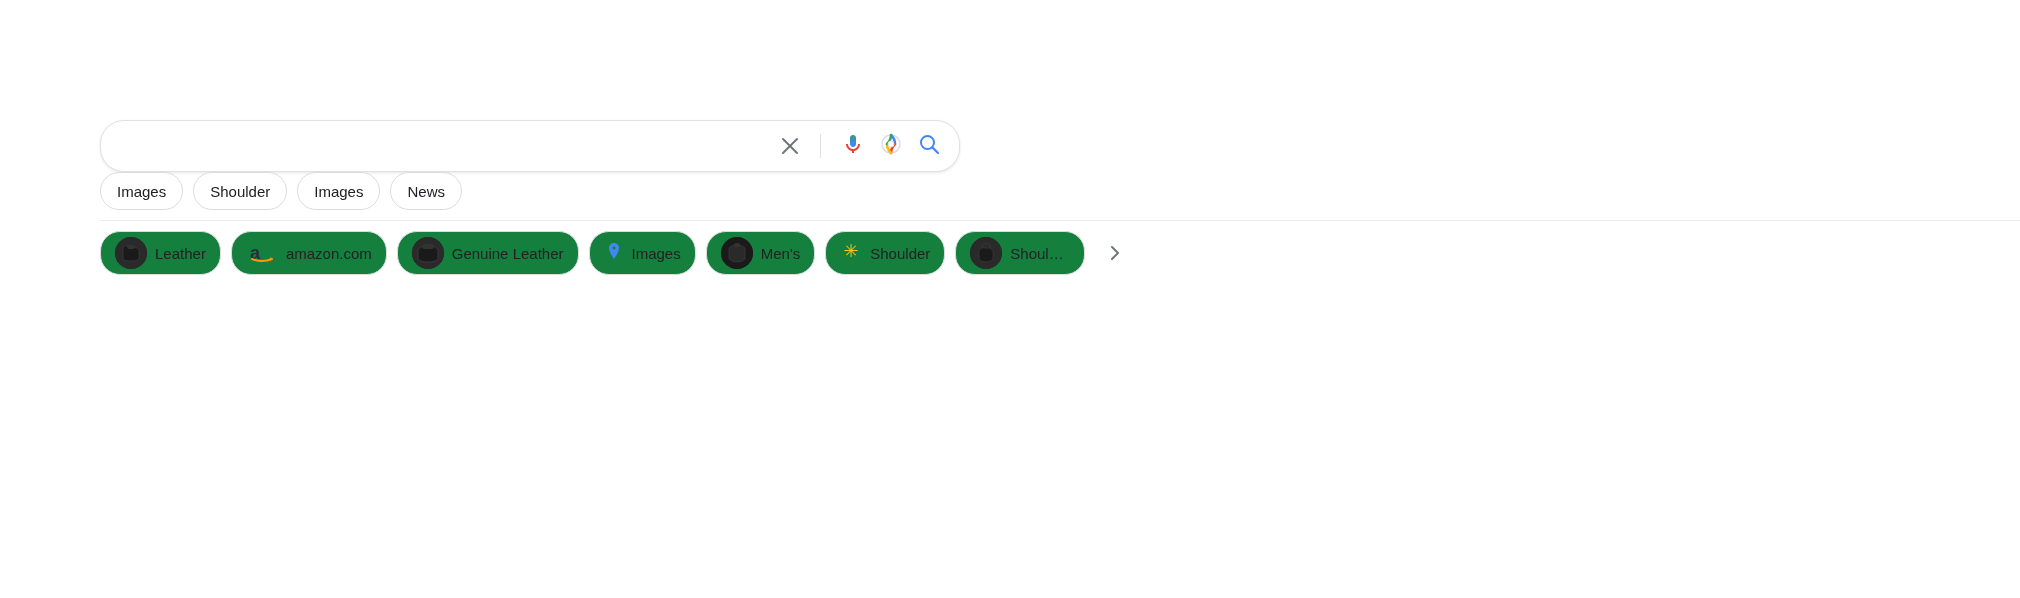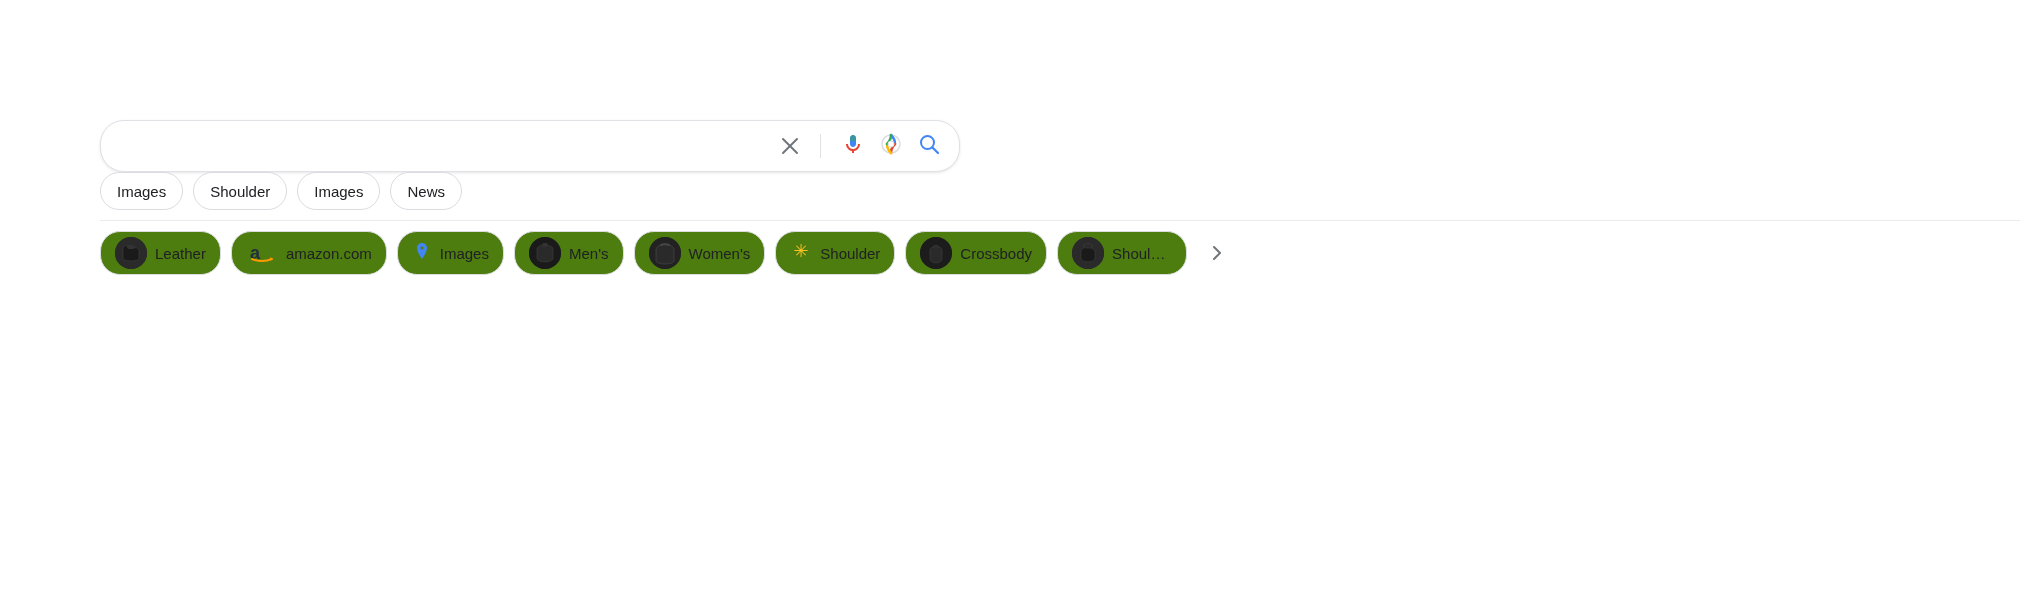--- a/index.html
+++ b/index.html
@@ -114,21 +114,21 @@
       overflow: hidden;
       max-width: 1820px;
     }
 
     .refine-chip {
       border: 1px solid #dadce0;
       border-radius: 20px;
       padding: 17px 14px;
       font-size: 15px;
       color: #202124;
-      background: #4d7c0f;
+      background: #15803d;
       cursor: pointer;
       white-space: nowrap;
       display: flex;
       align-items: center;
       gap: 8px;
       height: 44px;
     }
 
     .chip-thumb {
       width: 32px;
@@ -246,20 +246,30 @@
         <div style="display:flex;align-items:center;justify-content:center;width:32px;height:32px;">
           <svg width="24" height="24" viewBox="0 0 24 24">
             <text x="0" y="18" font-size="18" font-weight="bold" font-family="arial" fill="#232f3e">a</text>
             <path d="M2 18 Q12 22 22 18" stroke="#ff9900" stroke-width="2" fill="none" stroke-linecap="round"></path>
             <path d="M20 16 L22 18 L20 20" fill="#ff9900"></path>
           </svg>
         </div>
         <span>amazon.com</span>
       </div>
 
+      <div class="refine-chip">
+        <div class="chip-thumb">
+          <svg width="32" height="32" viewBox="0 0 32 32" fill="none">
+            <rect width="32" height="32" rx="4" fill="#2a2a2a"></rect>
+            <path d="M6 13 Q8 9 12 9 L20 9 Q24 9 26 13 L26 22 Q24 25 16 25 Q8 25 6 22 Z" fill="#1a1a1a" stroke="#555" stroke-width="0.5"></path>
+            <rect x="10" y="7" width="12" height="5" rx="2.5" fill="#333"></rect>
+          </svg>
+        </div>
+        <span>Genuine Leather</span>
+      </div>
 
       <div class="refine-chip">
         <span class="location-dot">
           <svg width="20" height="20" viewBox="0 0 20 20" fill="none">
             <path d="M10 2C7.24 2 5 4.24 5 7c0 4.17 5 11 5 11s5-6.83 5-11c0-2.76-2.24-5-5-5zm0 6.5c-.83 0-1.5-.67-1.5-1.5S9.17 5.5 10 5.5s1.5.67 1.5 1.5S10.83 8.5 10 8.5z" fill="#4285f4"></path>
           </svg>
         </span>
         <span>Images</span>
       </div>
 
@@ -267,50 +277,30 @@
         <div class="chip-thumb">
           <svg width="32" height="32" viewBox="0 0 32 32" fill="none">
             <rect width="32" height="32" rx="4" fill="#1a1a1a"></rect>
             <path d="M8 11 Q10 8 16 8 Q22 8 24 11 L24 22 Q22 25 16 25 Q10 25 8 22 Z" fill="#2a2a2a" stroke="#444" stroke-width="0.5"></path>
             <rect x="13" y="6" width="6" height="4" rx="2" fill="#333"></rect>
           </svg>
         </div>
         <span>Men's</span>
       </div>
 
-      <div class="refine-chip">
-        <div class="chip-thumb">
-          <svg width="32" height="32" viewBox="0 0 32 32" fill="none">
-            <rect width="32" height="32" rx="4" fill="#222"></rect>
-            <path d="M7 12 Q9 7 16 8 Q23 7 25 12 L25 24 Q23 27 16 27 Q9 27 7 24 Z" fill="#2a2a2a" stroke="#555" stroke-width="0.5"></path>
-            <path d="M12 8 Q16 6 20 8" stroke="#444" stroke-width="2" fill="none" stroke-linecap="round"></path>
-          </svg>
-        </div>
-        <span>Women's</span>
-      </div>
 
       <div class="refine-chip">
         <span class="walmart-star">
           <svg width="22" height="22" viewBox="0 0 22 22">
             <text x="11" y="17" text-anchor="middle" font-size="18" fill="#ffc220">✳</text>
           </svg>
         </span>
         <span>Shoulder</span>
       </div>
 
-      <div class="refine-chip">
-        <div class="chip-thumb">
-          <svg width="32" height="32" viewBox="0 0 32 32" fill="none">
-            <rect width="32" height="32" rx="4" fill="#1c1c1c"></rect>
-            <path d="M10 13 Q11 9 16 10 Q21 9 22 13 L22 23 Q20 26 16 26 Q12 26 10 23 Z" fill="#2a2a2a" stroke="#444" stroke-width="0.5"></path>
-            <path d="M13 10 Q16 7 19 10" stroke="#333" stroke-width="1.5" fill="none"></path>
-          </svg>
-        </div>
-        <span>Crossbody</span>
-      </div>
 
       <div class="refine-chip">
         <div class="chip-thumb">
           <svg width="32" height="32" viewBox="0 0 32 32" fill="none">
             <rect width="32" height="32" rx="4" fill="#2a2a2a"></rect>
             <path d="M9 14 Q10 10 15 11 Q20 10 23 14 L23 22 Q21 25 16 25 Q11 25 9 22 Z" fill="#1a1a1a" stroke="#444" stroke-width="0.5"></path>
             <path d="M12 11 L12 8 Q16 5 20 8 L20 11" stroke="#333" stroke-width="1.5" fill="none"></path>
           </svg>
         </div>
         <span style="max-width:60px;overflow:hidden;text-overflow:ellipsis;">Shoulder</span>

